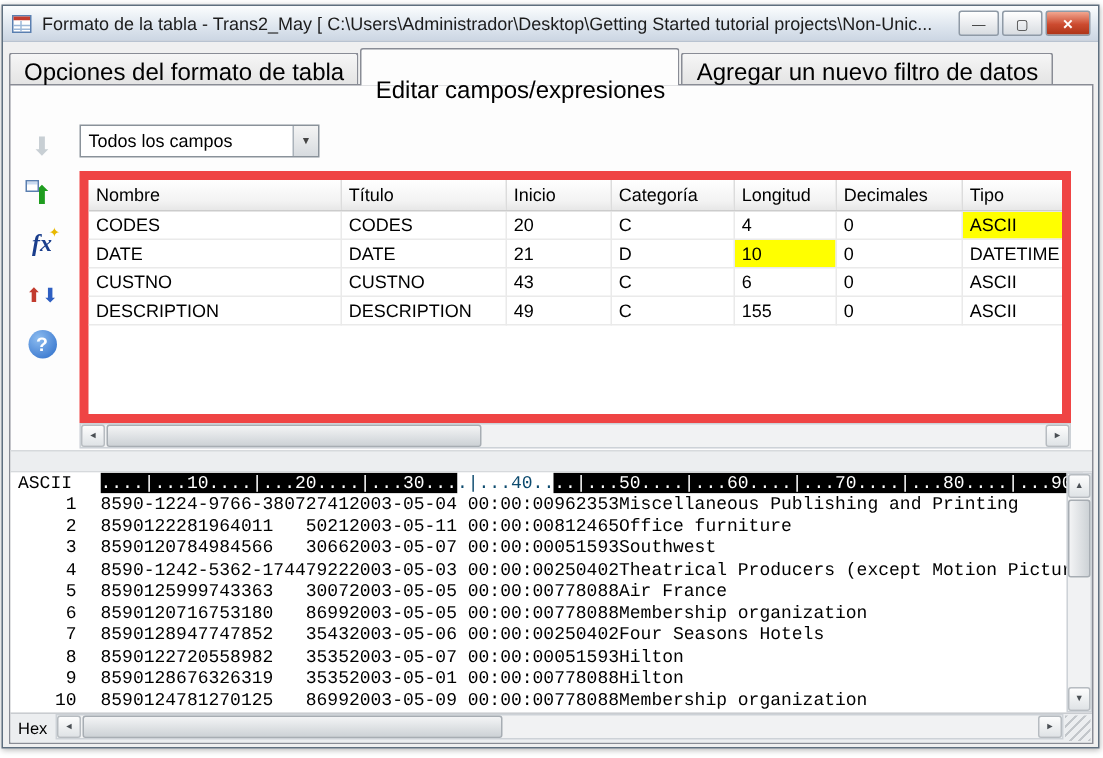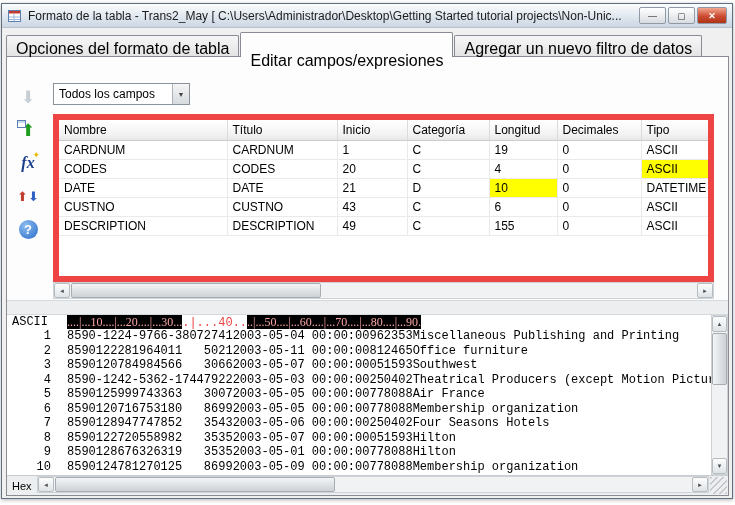--- a/index.html
+++ b/index.html
@@ -46,21 +46,21 @@
                linear-gradient(#fff,#fff) , #fff; box-shadow:inset 0 2px 0 #c9daf0; }
   .ic-fx { font-family:"Liberation Serif", serif; font-style:italic; font-weight:bold;
            font-size:16px; color:#1a3e8c; }
   .ic-star { position:absolute; right:2px; top:1px; font-size:9px; color:#e8b800; }
   .ic-help { width:19px; height:19px; border-radius:50%;
              background:radial-gradient(circle at 35% 30%, #8cbcf0, #2a6bc8);
              color:#fff; font-weight:bold; font-size:13px; display:flex;
              align-items:center; justify-content:center; }
 
   
-  .dropdown { position:absolute; left:46px; top:26px; width:137px; height:22px;
+  .dropdown { position:absolute; left:46px; top:26px; width:160px; height:22px;
               border:1px solid #8a929a; background:#fff; display:flex; align-items:center;
               font-size:12px; padding-left:5px; }
   .dd-btn { margin-left:auto; width:17px; height:20px; background:linear-gradient(#f4f4f4,#d7dbdf);
             border-left:1px solid #aab2ba; display:flex; align-items:center; justify-content:center;
             font-size:7px; color:#444; }
 
   
   .grid { position:absolute; left:46px; top:57px; width:661px; height:168px;
           border:6px solid #ef4444; background:#fff; overflow:hidden; }
   table.fields { border-collapse:collapse; width:659px; font-size:12px; table-layout:fixed; }
@@ -84,22 +84,22 @@
                 background:linear-gradient(#f3f4f5,#cdd2d6); border:1px solid #a7adb3; border-radius:2px; }
   .splitter { position:absolute; left:0; top:243px; width:721px; height:15px;
               background:#eceef0; border-top:1px solid #d6d9dc; border-bottom:1px solid #d6d9dc; }
 
   
   .preview { position:absolute; left:0; top:258px; width:721px; height:160px; background:#fff;
              font-family:"Liberation Mono","DejaVu Sans Mono",monospace; font-size:12px; color:#000; }
   .ruler-row { height:14px; line-height:14px; display:flex; overflow:hidden; }
   .ruler-label { width:60px; padding-left:5px; flex:none; }
   .ruler { flex:1; overflow:hidden; white-space:pre; }
-  .ruler .inv { background:#000; color:#fca5a5;font-family:Liberation Serif, serif; }
-  .ruler .norm { background:#fff; color:#ef4444; }
+  .ruler .inv { background:#000; color:#ffffff; }
+  .ruler .norm { background:#fff; color:#0c4a6e; }
   .plines { position:absolute; left:0; top:14px; right:0; bottom:0; overflow:hidden; }
   .pline { height:14.5px; line-height:14.5px; white-space:pre; display:flex; overflow:hidden; }
   .lnum { width:44px; text-align:right; flex:none; }
   .ltext { padding-left:16px; flex:1; overflow:hidden; }
 
   .vscroll { position:absolute; left:704px; top:258px; width:17px; height:160px;
              background:#f1f2f3; border:1px solid #cdd2d7; }
   .sb-btn-v { position:absolute; left:0; width:15px; height:16px;
               background:linear-gradient(#fdfdfd,#dfe3e6); border:1px solid #b7bcc1; border-radius:2px;
               display:flex; align-items:center; justify-content:center; font-size:6px; color:#4a4f54; }
@@ -191,29 +191,20 @@
               <th>Título</th>
               <th>Inicio</th>
               <th>Categoría</th>
               <th>Longitud</th>
               <th>Decimales</th>
               <th>Tipo</th>
             </tr>
           </thead>
         <tbody id="grid-body">
             <tr>
-              <td>CARDNUM</td>
-              <td>CARDNUM</td>
-              <td>1</td>
-              <td>C</td>
-              <td>19</td>
-              <td>0</td>
-              <td>ASCII</td>
-            </tr>
-            <tr>
               <td>CODES</td>
               <td>CODES</td>
               <td>20</td>
               <td>C</td>
               <td>4</td>
               <td>0</td>
               <td class="hl">ASCII</td>
             </tr>
             <tr>
               <td>DATE</td>

